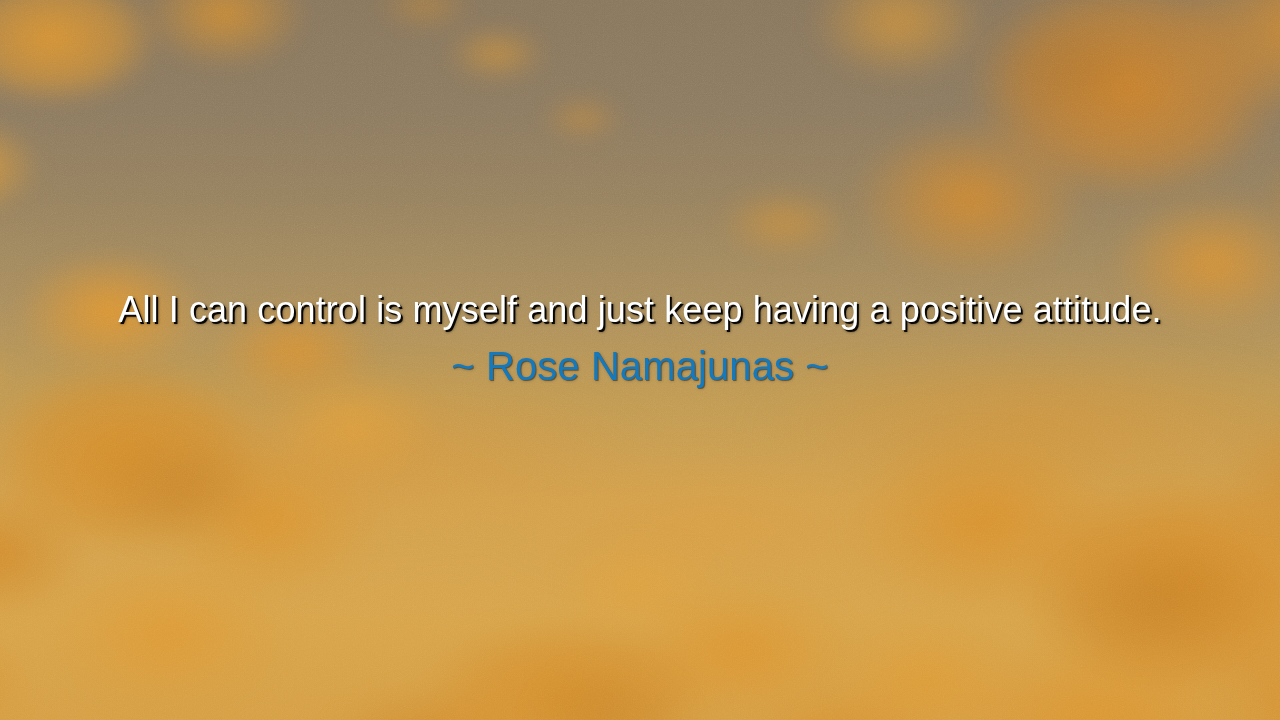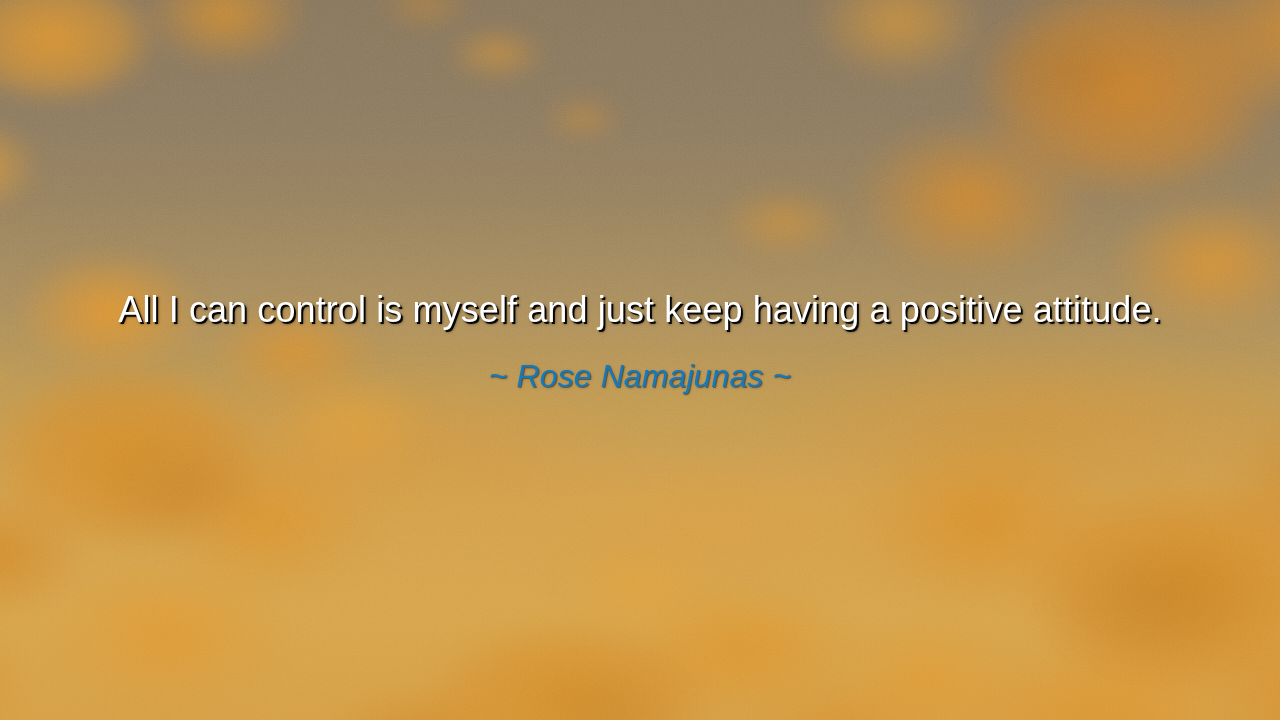--- a/index.html
+++ b/index.html
@@ -165,30 +165,29 @@
     font-weight: 400;
     color: #ffffff;
     letter-spacing: 0.1px;
     text-shadow:
       2px 2px 0 rgba(0,0,0,0.92),
       2px 2px 3px rgba(0,0,0,0.55);
     white-space: pre-line;
   }
 
   .attribution {
-    margin: 22px 0 0 0;
-    font-size: 32px;
+    margin: 12px 0 0 0;
+    font-size: 40px;
     line-height: 44px;
     font-weight: 400;
     color: #1479bd;
     letter-spacing: 0.1px;
     text-shadow:
       1px 1px 0 rgba(0,0,0,0.35),
       1px 1px 3px rgba(0,0,0,0.28);
-    font-style: italic;
   }
 </style>
 </head>
 <body>
 
 <div id="quote-card">
 
   <div class="sky-base"></div>
 
   <div class="cloud-layer clouds-upper-left"></div>

